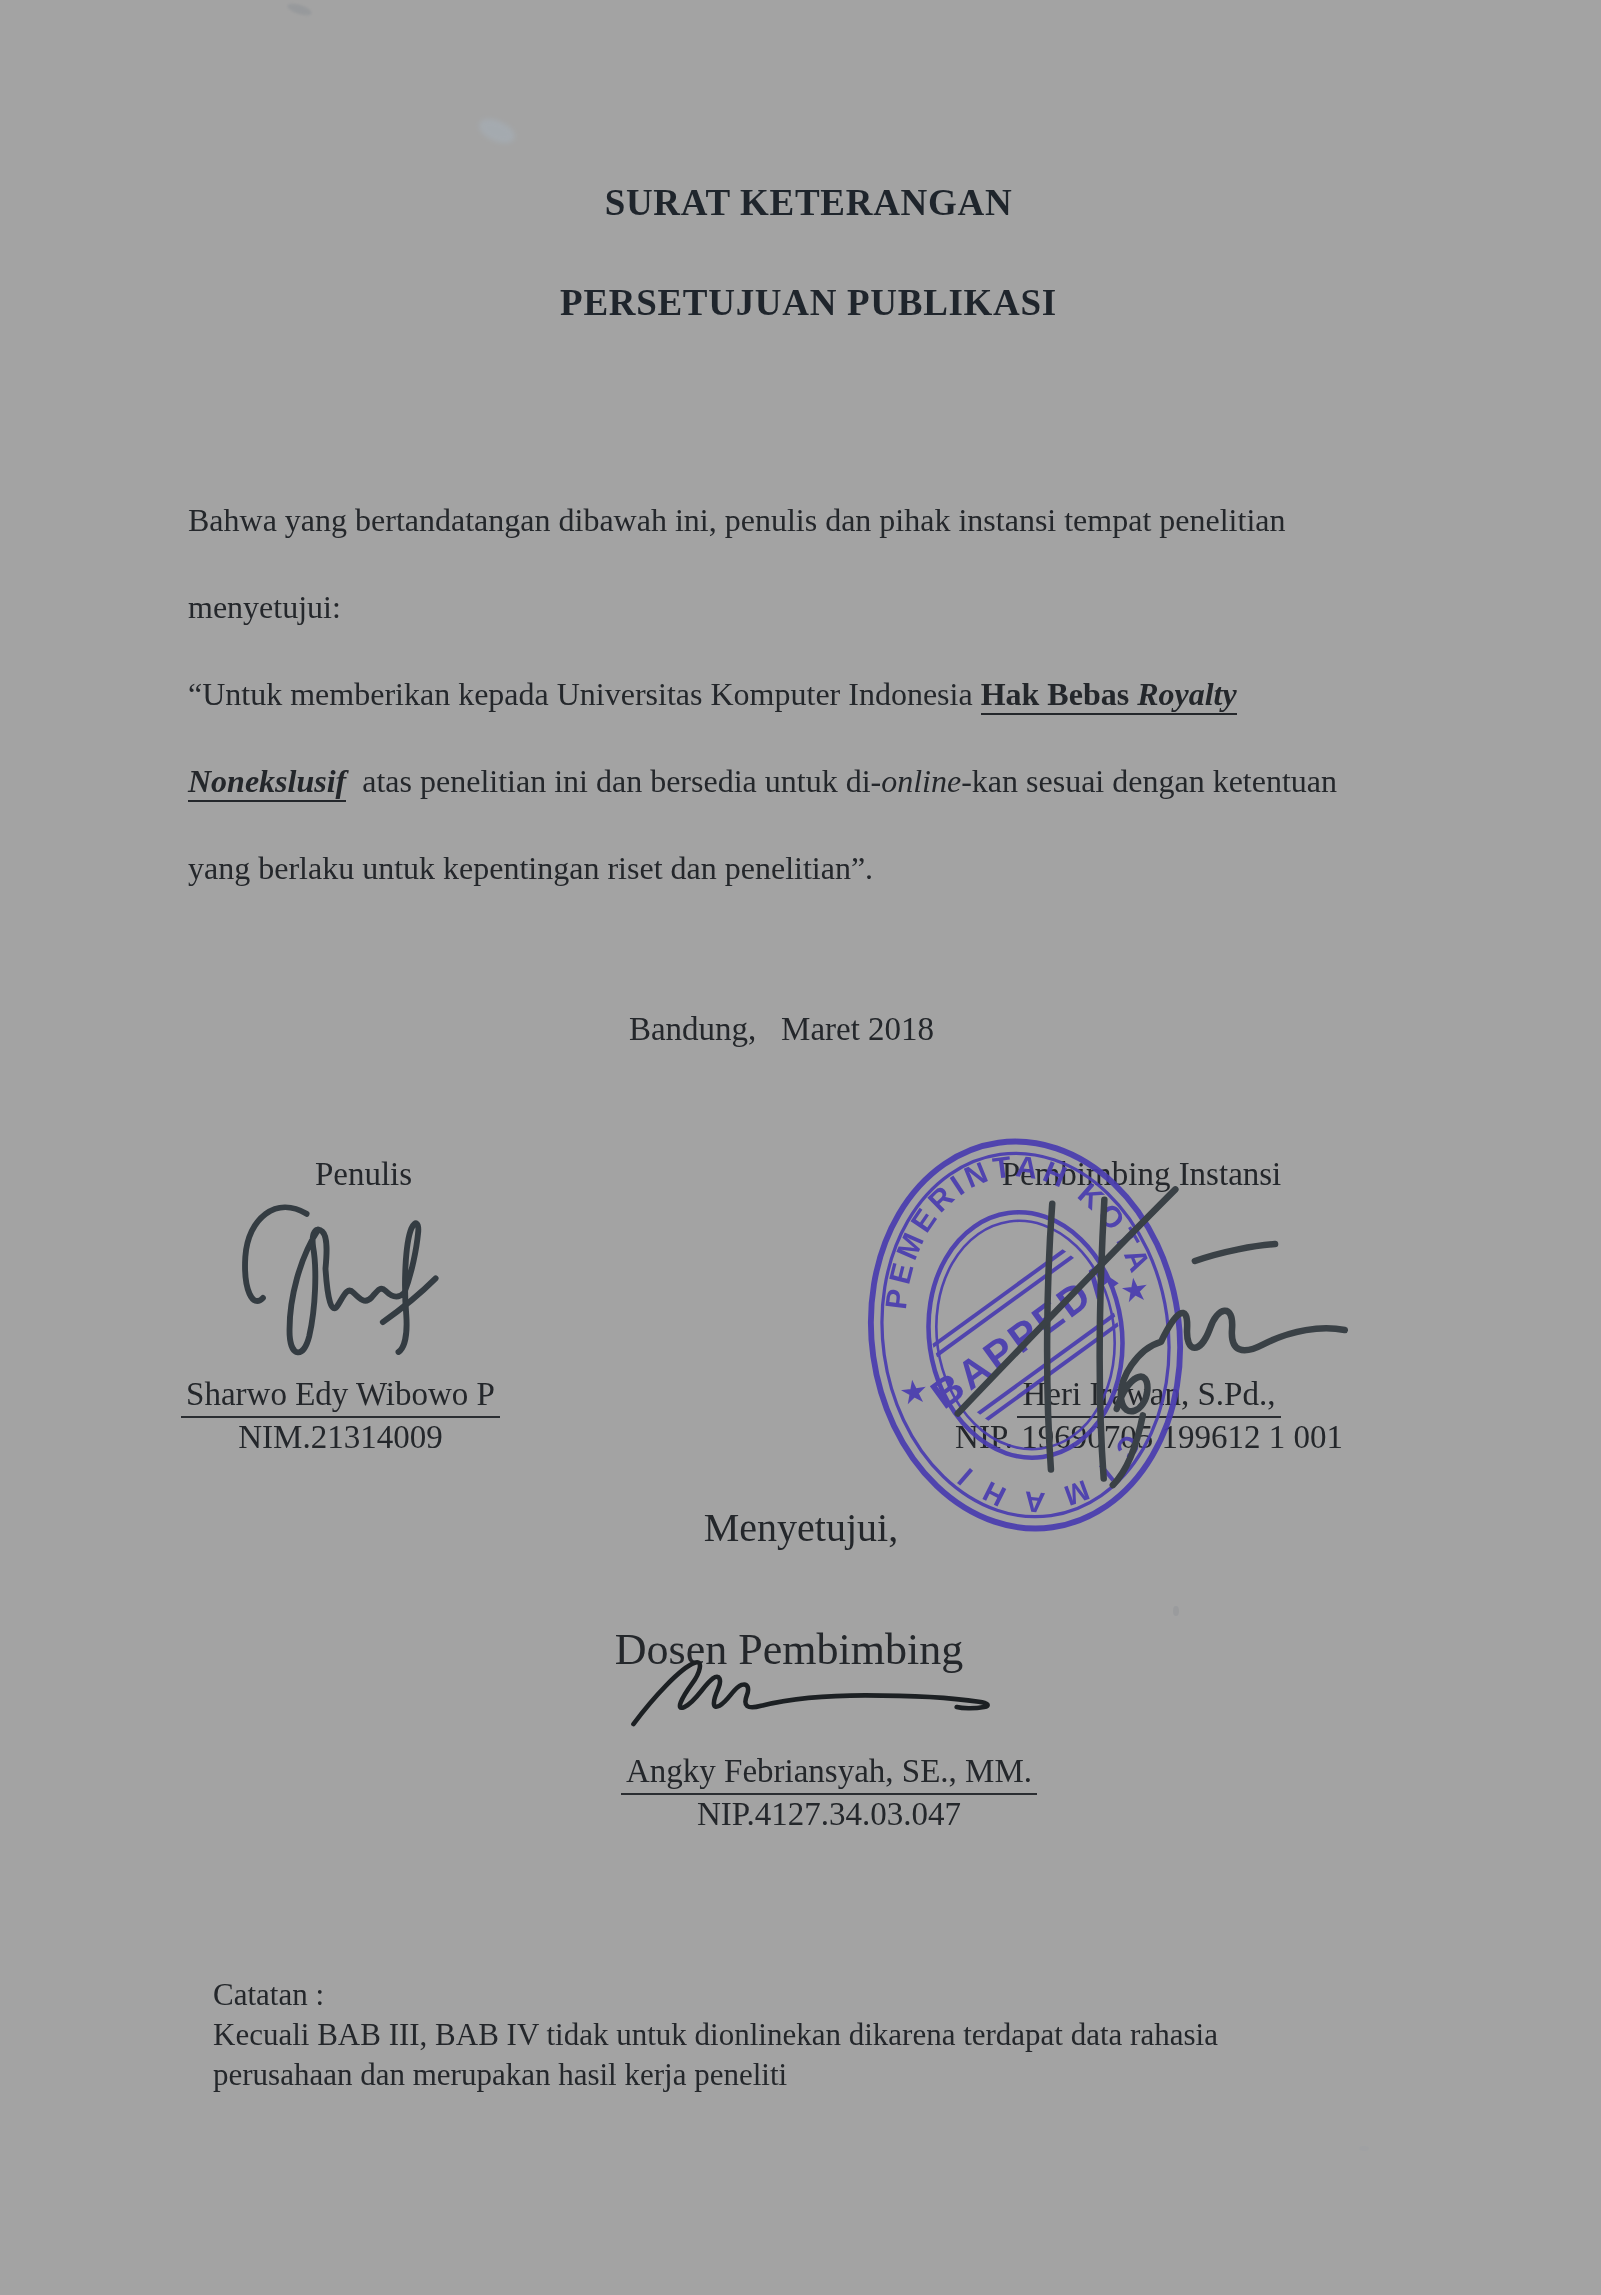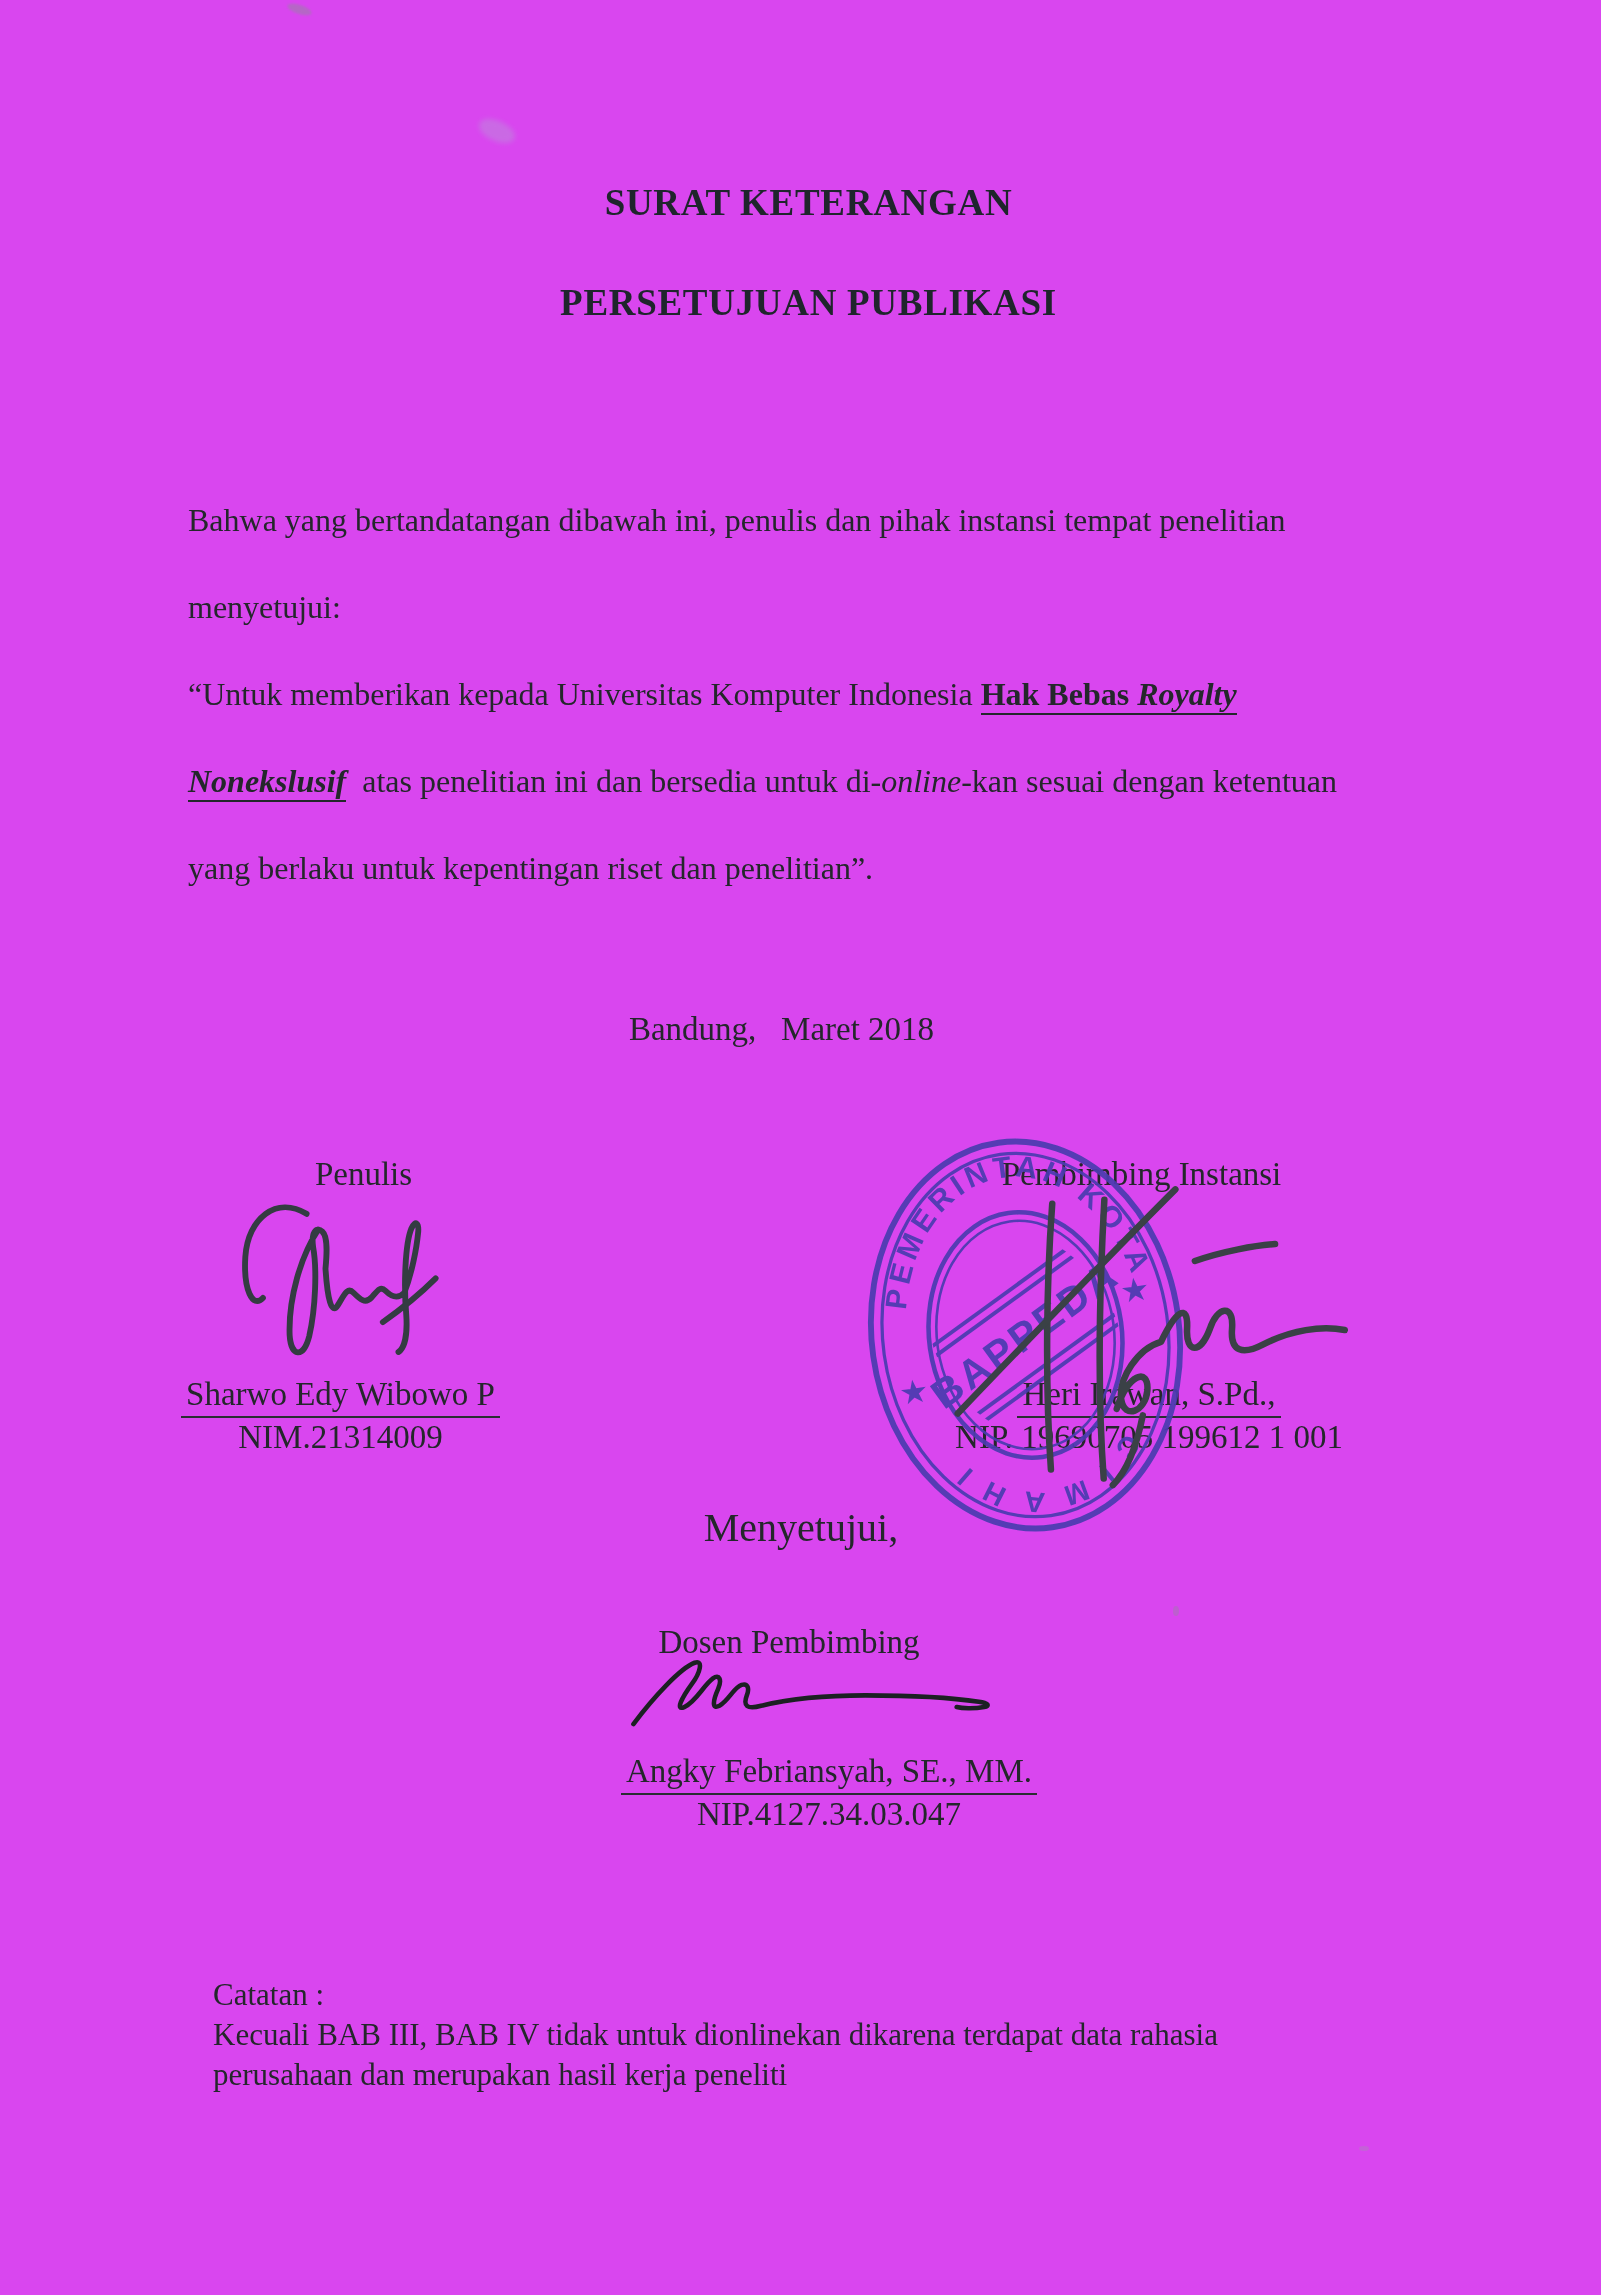--- a/index.html
+++ b/index.html
@@ -1,19 +1,19 @@
 <!DOCTYPE html>
 <html style="font-size:10.4px"><head>
 <meta charset="utf-8">
 <style>
   html,body{margin:0;padding:0;background:#e8e8e8;}
   .page{
     position:relative;
     width:1602px;height:2295px;
-    background:#d946ef;
+    background:#a3a3a3;
     font-family:"Liberation Serif","DejaVu Serif",serif;
     color:#24272b;
     overflow:hidden;
   }
   .abs{position:absolute;}
   .center{text-align:center;}
   .title{
     font-size:37px;font-weight:bold;letter-spacing:0.7px;
     color:#1f252c;width:1617px;left:0;
   }
@@ -122,21 +122,21 @@
       <path d="M 183 30 C 174 150 172 310 181 438"></path>
       <path d="M 263 24 C 255 170 253 330 262 452"></path>
       <path d="M 38 352 C 150 235 300 80 372 8"></path>
       <path d="M 402 118 C 445 103 495 94 525 92"></path>
       <path d="M 282 345 C 298 292 332 280 329 317 C 326 349 294 362 289 331 C 284 298 315 252 350 242 C 372 196 392 180 390 222 C 388 260 410 262 425 222 C 436 188 462 182 459 222 C 456 258 476 262 507 246 C 550 224 596 217 632 224"></path>
       <path d="M 322 355 C 312 405 296 442 276 462"></path>
     </g>
   </svg>
 
   <div class="abs center" style="left:0;top:1504px;width:1602px;font-size:40px;">Menyetujui,</div>
-  <div class="abs center" style="left:0;top:1624px;width:1578px;font-size:33px;">Dosen Pembimbing</div>
+  <div class="abs center" style="left:0;top:1624px;width:1578px;font-size:44px;">Dosen Pembimbing</div>
 
   <svg class="sig" style="left:623px;top:1647px;" width="391" height="98" viewBox="0 0 600 150">
     <g fill="none" stroke="#1c2023" stroke-width="7" stroke-linecap="round" stroke-linejoin="round">
       <path d="M 16 118 C 46 78 88 32 110 24 C 124 19 118 40 106 56 C 90 78 80 98 94 92 C 112 84 124 58 138 48 C 148 41 152 50 146 64 C 138 82 136 96 148 90 C 162 82 170 62 182 58 C 192 55 194 64 190 74 C 184 90 190 96 212 90 C 252 80 312 74 372 74 C 442 74 508 78 546 84 C 560 86 564 90 554 92 C 538 95 520 94 512 92"></path>
     </g>
   </svg>
 
   <div class="abs namecol center" style="left:0;top:1752px;width:1594px;margin-left:32px;">
     <span class="nameline">Angky Febriansyah, SE., MM.</span><br>
     <span>NIP.4127.34.03.047</span>

